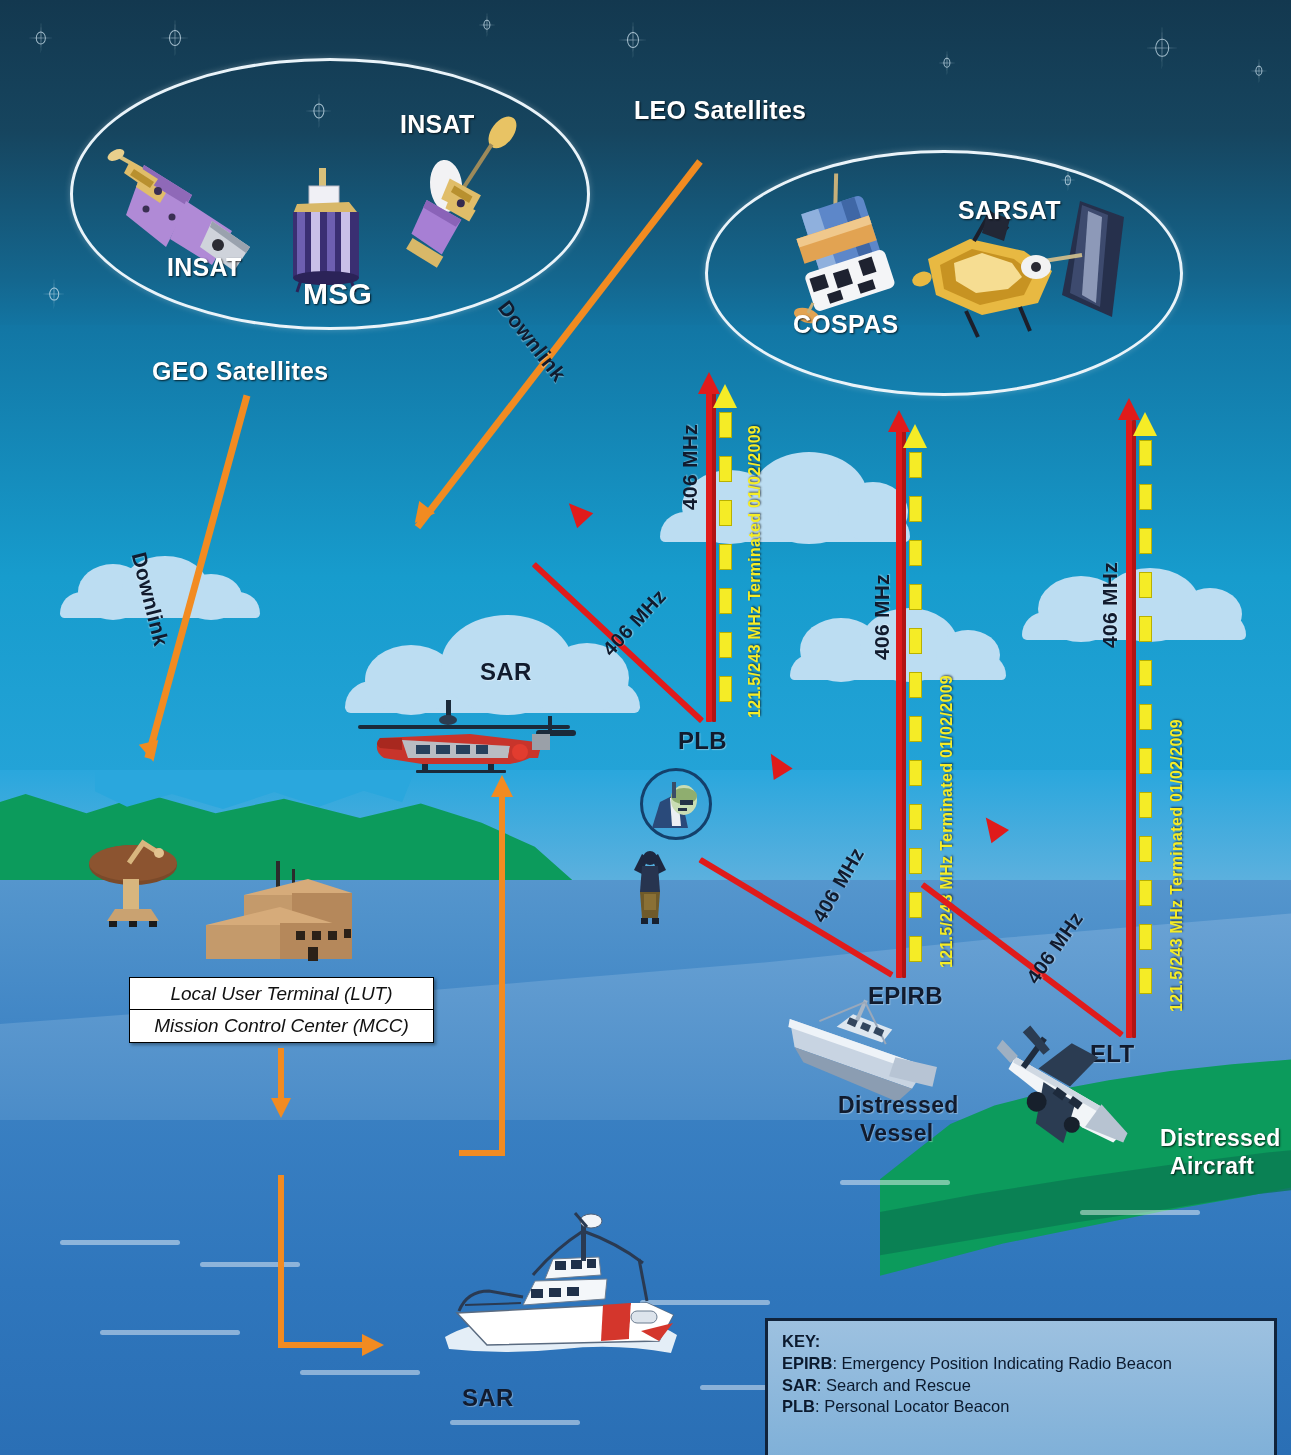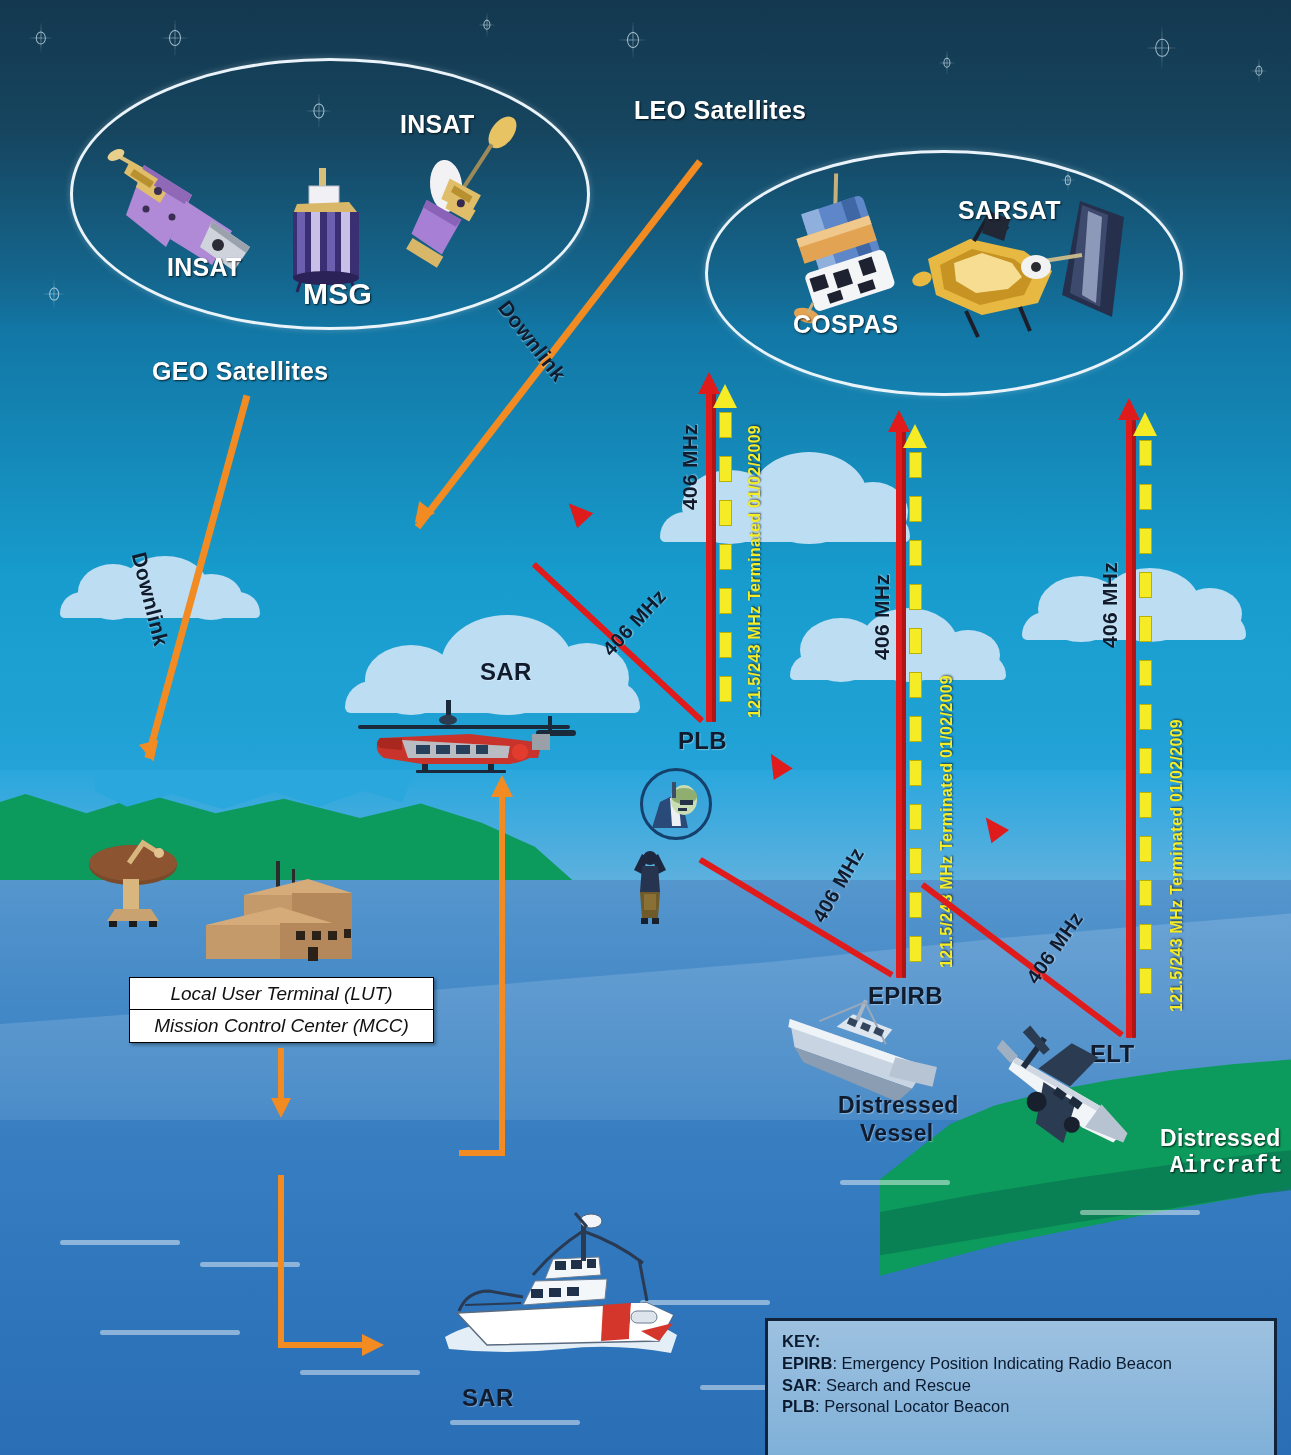--- a/index.html
+++ b/index.html
@@ -621,21 +621,21 @@
           <rect x="72" y="62" width="12" height="8"></rect>
           <rect x="90" y="60" width="12" height="8"></rect>
         </g>
         <circle cx="64" cy="86" r="10" fill="#17202c"></circle>
         <circle cx="106" cy="84" r="8" fill="#17202c"></circle>
         <path d="M0 56 L22 60 L20 70 L0 66 Z" fill="#9fb0c2"></path>
       </g>
     </svg>
   </div>
   <div class="lbl lbl-white" style="left:1160px;top:1125px;font-size:23px;">Distressed</div>
-  <div class="lbl lbl-white" style="left:1170px;top:1153px;font-size:23px;font-family:Liberation Mono, monospace;">Aircraft</div>
+  <div class="lbl lbl-white" style="left:1170px;top:1153px;font-size:23px;">Aircraft</div>
 
   <div class="svgwrap" style="left:435px;top:1205px;">
     <svg width="250" height="160" viewBox="0 0 250 160">
 
       <path d="M10 132 Q44 112 86 120 Q124 102 166 116 Q206 108 242 130 L236 148 Q180 138 128 144 Q70 150 14 144 Z" fill="#eef4fa" opacity="0.95"></path>
 
       <path d="M22 108 L212 98 L238 110 L224 136 L52 140 Z" fill="#ffffff" stroke="#5a6b80" stroke-width="1.5"></path>
       <path d="M168 100 L196 98 L194 134 L166 136 Z" fill="#d4362c"></path>
       <path d="M196 98 L212 98 L238 110 L224 136 L194 134 Z" fill="#ffffff"></path>
       <path d="M206 126 L238 118 L224 136 Z" fill="#d4362c"></path>

